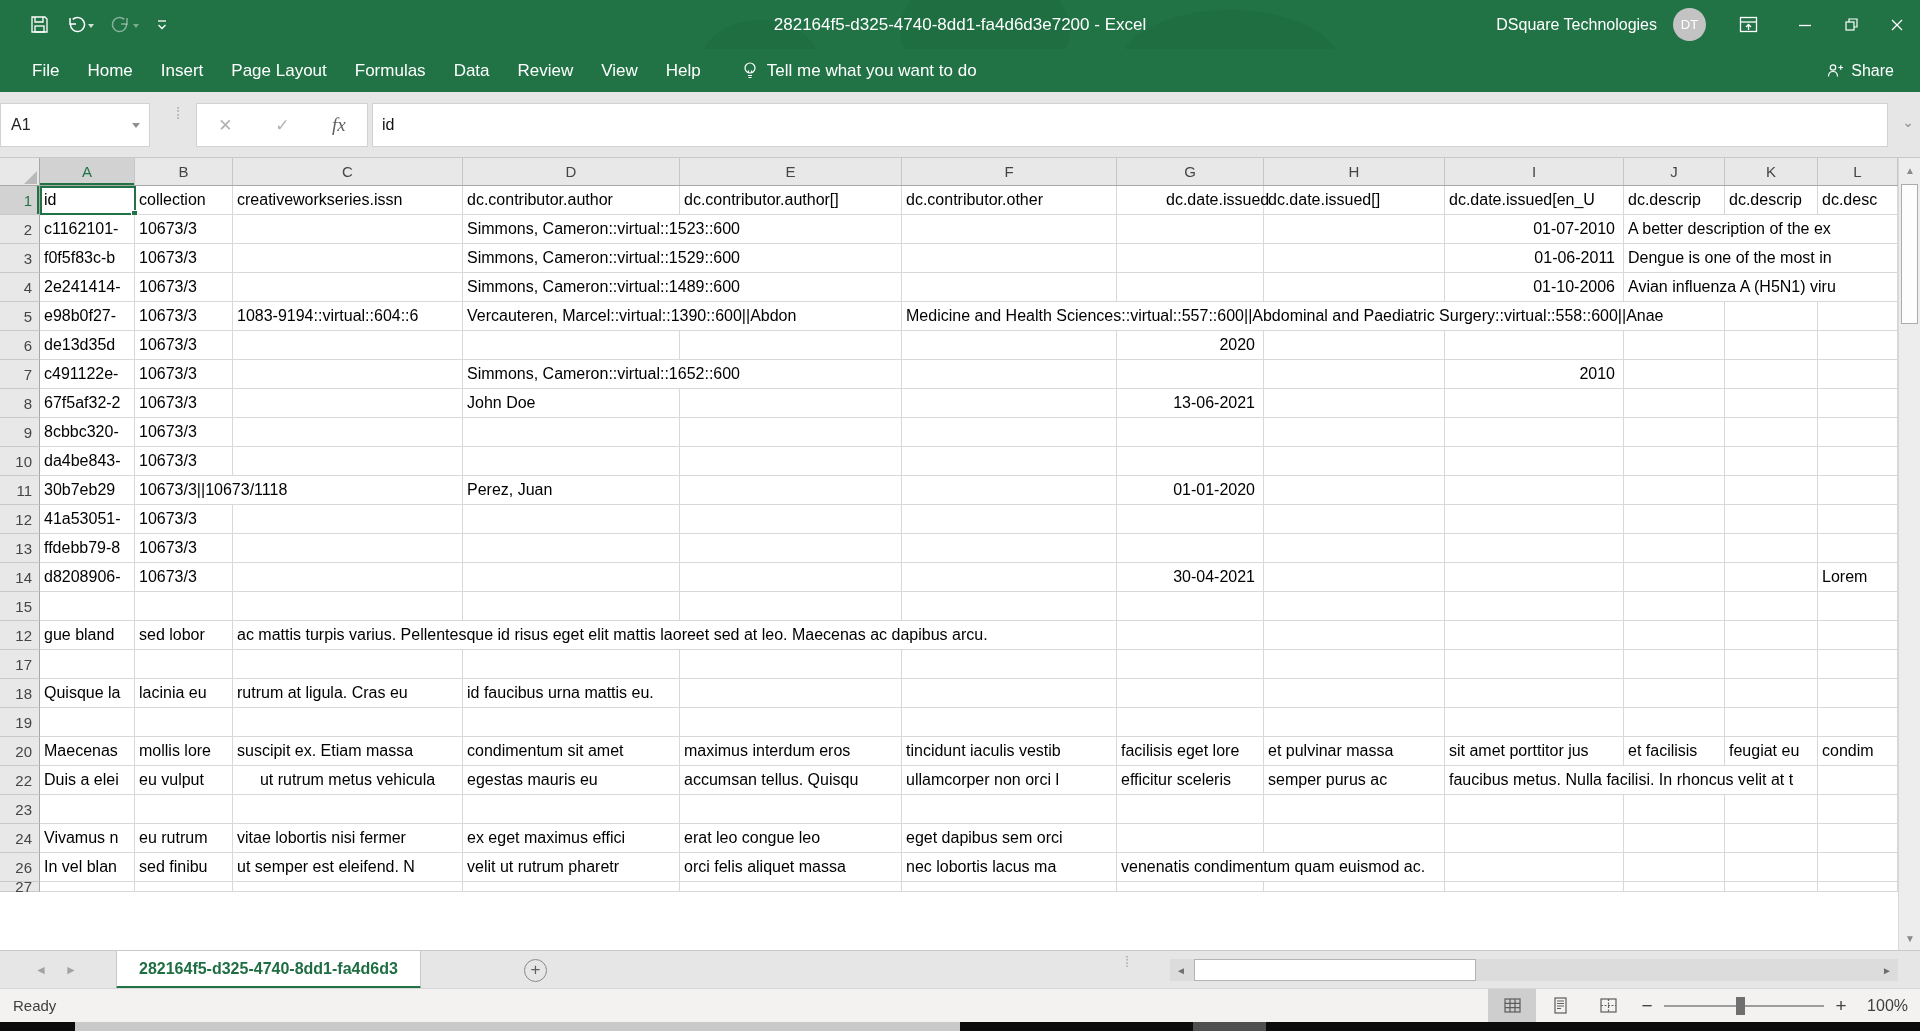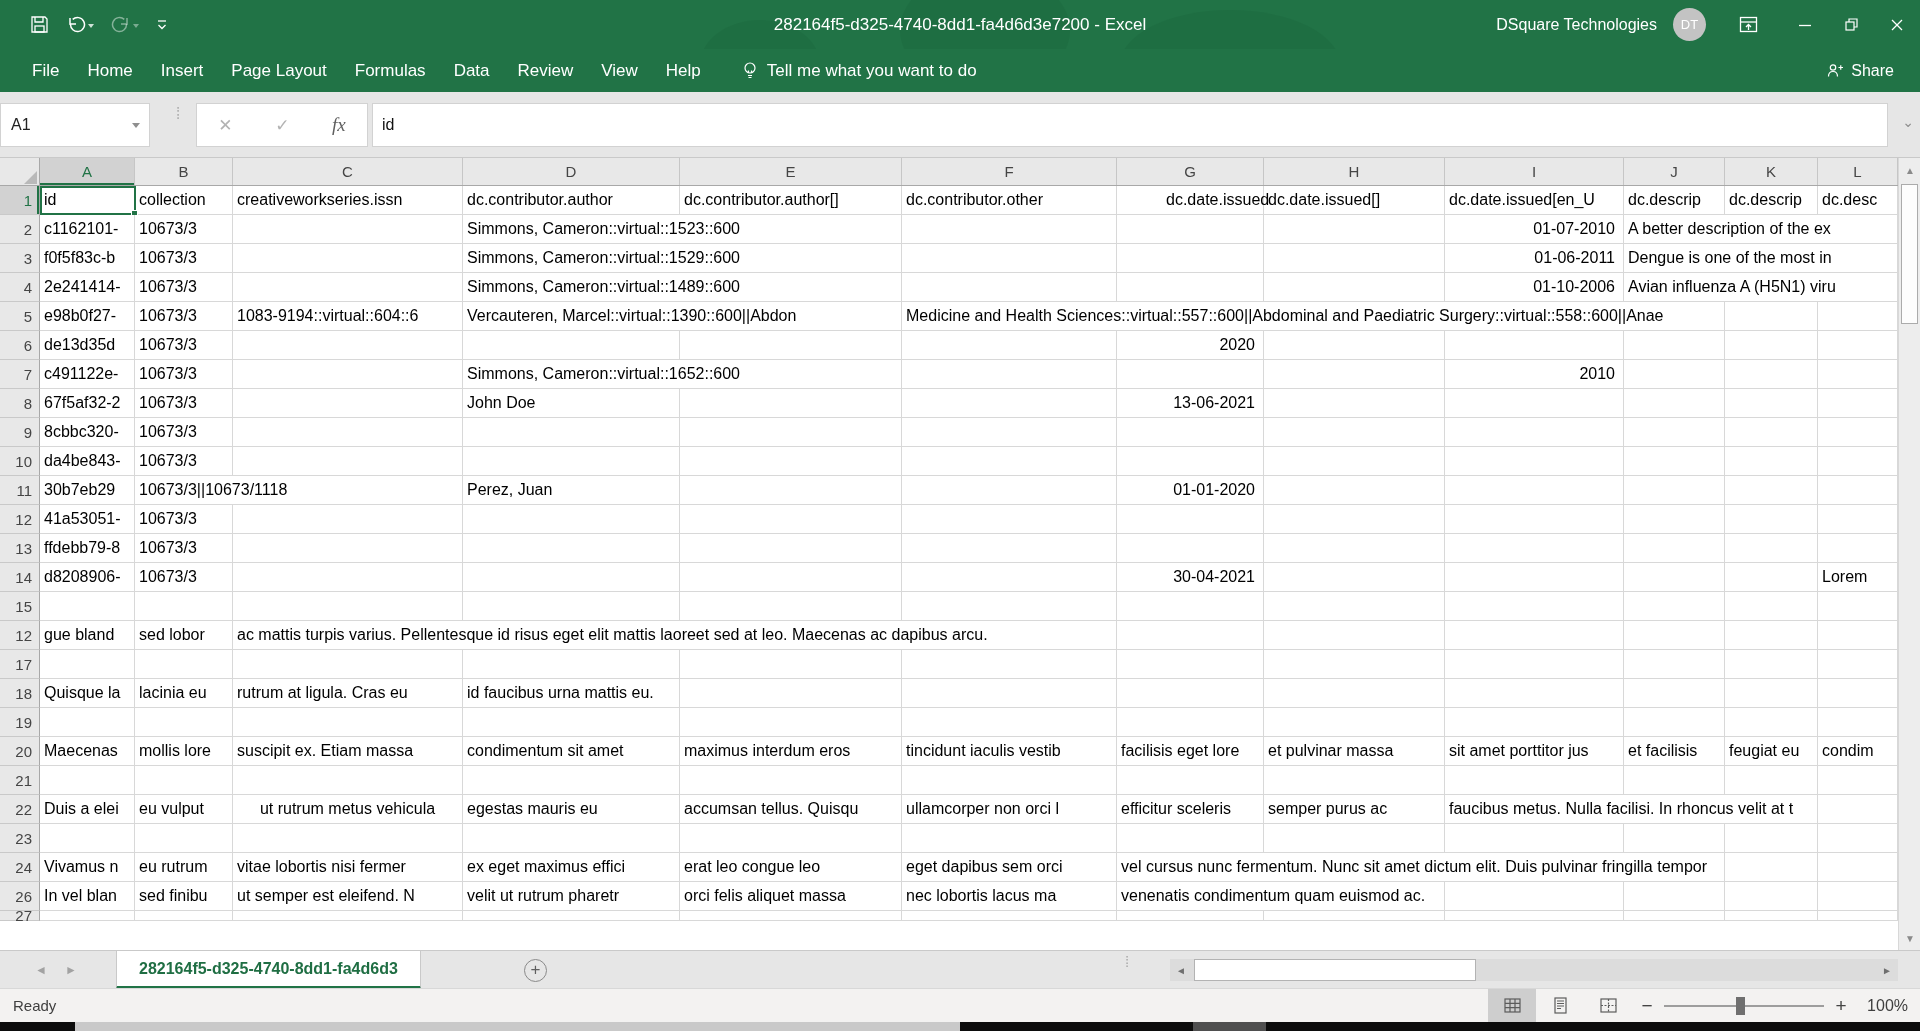--- a/index.html
+++ b/index.html
@@ -705,37 +705,20 @@
             <span class="tspan clip" style="left: 866px; width: 206px;">tincidunt iaculis vestib</span>
             <span class="tspan clip" style="left: 1081px; width: 138px;">facilisis eget lore</span>
             <span class="tspan clip" style="left: 1228px; width: 172px;">et pulvinar massa</span>
             <span class="tspan clip" style="left: 1409px; width: 170px;">sit amet porttitor jus</span>
             <span class="tspan clip" style="left: 1588px; width: 92px;">et facilisis</span>
             <span class="tspan clip" style="left: 1689px; width: 84px;">feugiat eu</span>
             <span class="tspan clip" style="left: 1782px; width: 71px;">condim</span>
           </div>
         </div>
         <div class="grow" style="height: 29px;">
-          <div class="rowh">21</div>
-          <div class="cellslayer">
-            <div class="gcell" style="width: 95px;"></div>
-            <div class="gcell" style="width: 98px;"></div>
-            <div class="gcell" style="width: 230px;"></div>
-            <div class="gcell" style="width: 217px;"></div>
-            <div class="gcell" style="width: 222px;"></div>
-            <div class="gcell" style="width: 215px;"></div>
-            <div class="gcell" style="width: 147px;"></div>
-            <div class="gcell" style="width: 181px;"></div>
-            <div class="gcell" style="width: 179px;"></div>
-            <div class="gcell" style="width: 101px;"></div>
-            <div class="gcell" style="width: 93px;"></div>
-            <div class="gcell" style="width: 80px;"></div>
-          </div>
-        </div>
-        <div class="grow" style="height: 29px;">
           <div class="rowh">22</div>
           <div class="cellslayer">
             <div class="gcell" style="width: 95px;"></div>
             <div class="gcell" style="width: 98px;"></div>
             <div class="gcell" style="width: 230px;"></div>
             <div class="gcell" style="width: 217px;"></div>
             <div class="gcell" style="width: 222px;"></div>
             <div class="gcell" style="width: 215px;"></div>
             <div class="gcell" style="width: 147px;"></div>
             <div class="gcell" style="width: 181px;"></div>
@@ -785,21 +768,20 @@
             <div class="gcell" style="width: 179px;"></div>
             <div class="gcell" style="width: 101px;"></div>
             <div class="gcell" style="width: 93px;"></div>
             <div class="gcell" style="width: 80px;"></div>
             <span class="tspan clip" style="left: 4px; width: 86px;">Vivamus n</span>
             <span class="tspan clip" style="left: 99px; width: 89px;">eu rutrum</span>
             <span class="tspan clip" style="left: 197px; width: 221px;">vitae lobortis nisi fermer</span>
             <span class="tspan clip" style="left: 427px; width: 208px;">ex eget maximus effici</span>
             <span class="tspan clip" style="left: 644px; width: 213px;">erat leo congue leo</span>
             <span class="tspan clip" style="left: 866px; width: 206px;">eget dapibus sem orci</span>
-            <span class="tspan spill" style="left: 1081px;">vel cursus nunc fermentum. Nunc sit amet dictum elit. Duis pulvinar fringilla tempor</span>
           </div>
         </div>
         <div class="grow" style="height: 29px;">
           <div class="rowh">26</div>
           <div class="cellslayer">
             <div class="gcell" style="width: 95px;"></div>
             <div class="gcell" style="width: 98px;"></div>
             <div class="gcell" style="width: 230px;"></div>
             <div class="gcell" style="width: 217px;"></div>
             <div class="gcell" style="width: 222px;"></div>

